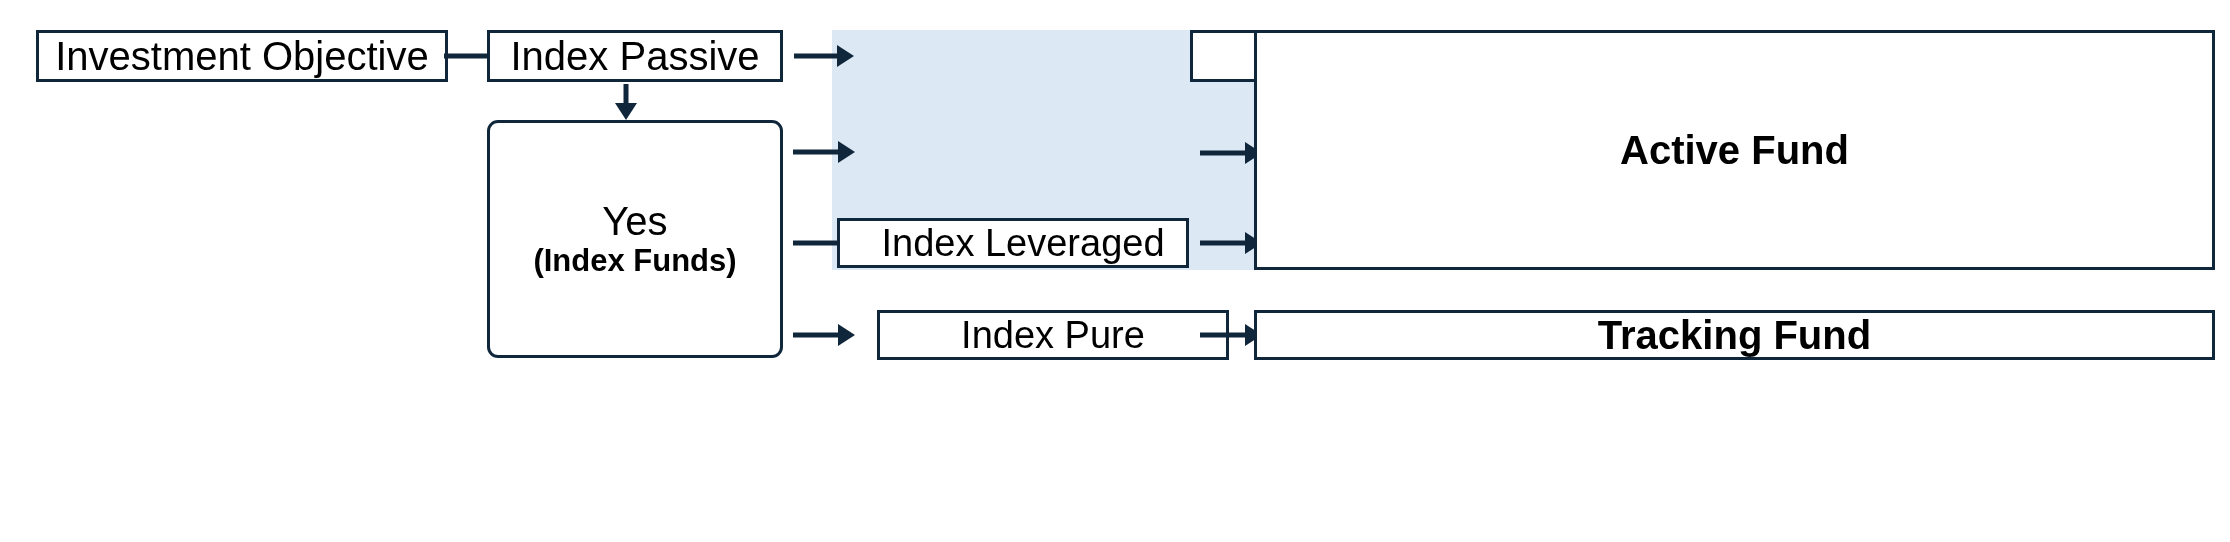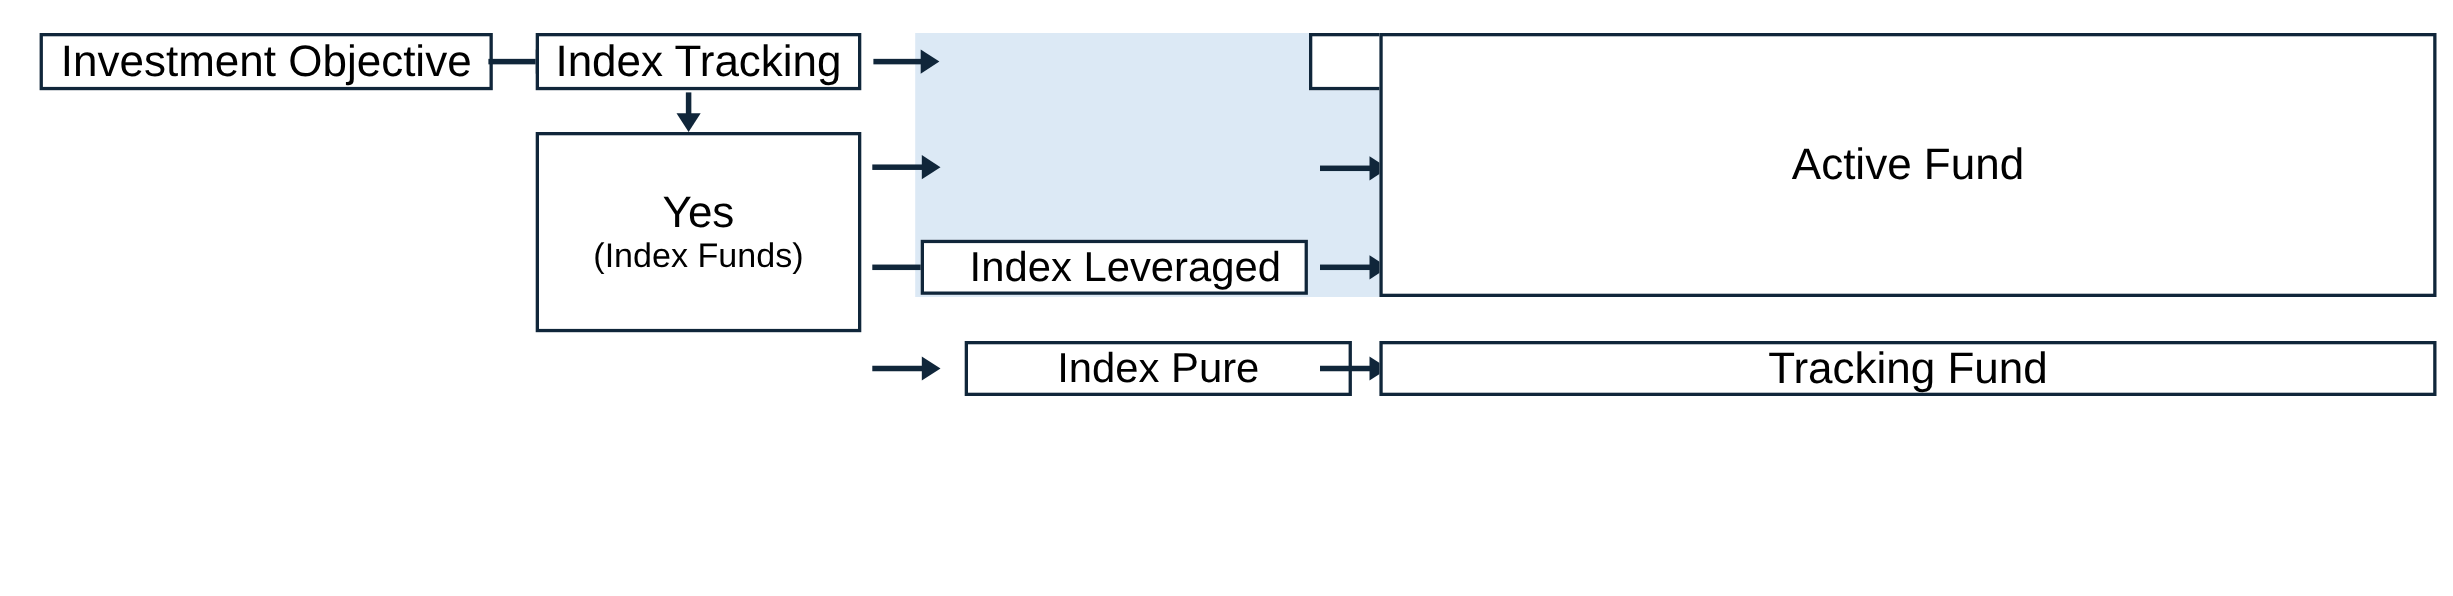--- a/index.html
+++ b/index.html
@@ -22,21 +22,21 @@
     border:3px solid #10263a;
     background:#ffffff;
     display:flex;
     align-items:center;
     justify-content:center;
     text-align:center;
     line-height:1.12;
   }
   .txt{ display:block; }
   .reg{ font-weight:400; }
-  .bold{ font-weight:400;text-align:center; }
+  .bold{ font-weight:700;text-align:center; }
   .f-lg{ font-size:40px; }
   .f-md{ font-size:38px; }
   .f-sm{ font-size:31px; }
 
   
   .band-light{
     position:absolute;
     background:#dce9f5;
   }
   .band-dark{
@@ -104,34 +104,34 @@
   <div class="box" style="left:36px; top:30px; width:412px; height:52px;">
     <span class="txt reg f-lg">Investment Objective</span>
   </div>
 
   <div class="arrow-r" style="left:444px; top:44px; width:60px; height:24px;">
     <span class="shaft" style="width:46px;"></span>
       <span class="head"></span>
   </div>
 
   <div class="box" style="left:487px; top:30px; width:296px; height:52px;">
-    <span class="txt reg f-lg">Index Tracking</span>
+    <span class="txt reg f-lg">Index Passive</span>
   </div>
 
   <div class="arrow-d" style="left:614px; top:84px; width:24px; height:36px;">
     <span class="shaft" style="height:24px;"></span>
       <span class="head"></span>
   </div>
 
   <div class="arrow-r" style="left:794px; top:44px; width:60px; height:24px;">
     <span class="shaft" style="width:46px;"></span>
       <span class="head"></span>
   </div>
 
-  <div class="box" style="left:487px; top:120px; width:296px; height:182px;">
+  <div class="box" style="left:487px; top:120px; width:296px; height:238px;border-radius:11px;">
     <span class="stack">
       <span class="txt reg f-lg">Yes</span>
       <span class="txt bold f-sm" style="margin-top:0;">(Index Funds)</span>
     </span>
   </div>
 
   <div class="box" style="left:1190px; top:30px; width:500px; height:52px;">
     <span>
       <span class="reg f-lg">No </span><span class="bold f-sm">(Non-Index Funds)</span>
     </span>

